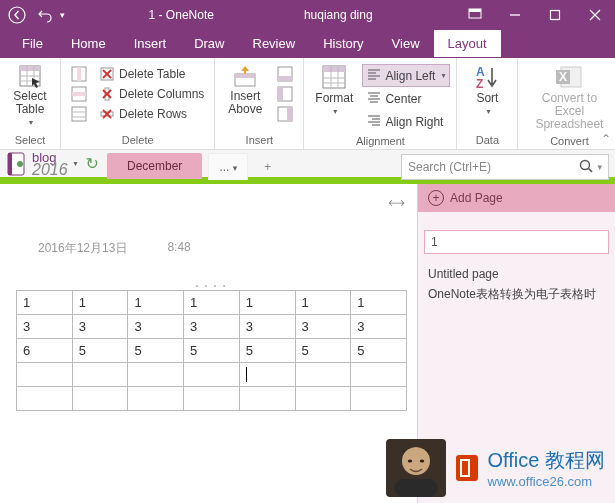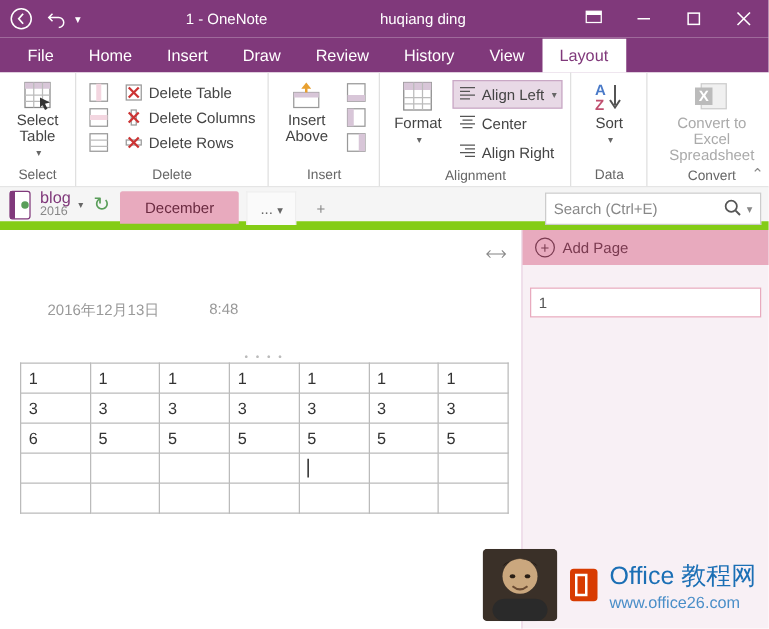--- a/index.html
+++ b/index.html
@@ -8,21 +8,21 @@
 
 .titlebar { height: 30px; background: #80397B; color: #fff; display: flex; align-items: center; }
 .titlebar .left { display: flex; align-items: center; padding: 0 4px; gap: 2px; }
 .tbtn { width: 26px; height: 26px; display: flex; align-items: center; justify-content: center; color: #fff; }
 .titlebar .doc { margin-left: 80px; font-size: 12px; }
 .titlebar .user { margin-left: 90px; font-size: 12px; }
 .titlebar .wins { margin-left: auto; display: flex; }
 .winbtn { width: 40px; height: 30px; display: flex; align-items: center; justify-content: center; color: #fff; }
 
 
-.menutabs { height: 28px; background: #80397B; color: #fff; display: flex; align-items: center; padding-left: 8px; }
+.menutabs { height: 28px; background: #80397B; color: #fff; display: flex; align-items: flex-start; padding-left: 8px; }
 .menutab { padding: 6px 14px; color: #fff; font-size: 13px; }
 .menutab.active { background: #fff; color: #80397B; }
 
 
 .ribbon { height: 92px; background: #fff; border-bottom: 1px solid #ddd; display: flex; }
 .rgroup { border-right: 1px solid #e0e0e0; padding: 2px 6px 0 6px; display: flex; flex-direction: column; }
 .rgroup .body { flex: 1; display: flex; align-items: flex-start; gap: 4px; padding-top: 2px; }
 .rgroup .label { text-align: center; color: #666; font-size: 11px; padding: 2px 0 3px; }
 .vbtn { display: flex; flex-direction: column; align-items: center; justify-content: center; width: 48px; padding: 2px; color: #444; text-align: center; line-height: 13px; }
 .vbtn.wide { width: 90px; }
@@ -35,27 +35,27 @@
 .alignbtn.sel { background: #e8d9e6; border: 1px solid #c9a8c5; }
 .dropcaret { font-size: 8px; margin-left: 2px; color: #666; }
 .ribbon-collapse { position: absolute; right: 4px; top: 132px; color: #888; }
 
 
 .secbar { height: 34px; background: #f5f5f5; border-bottom: 7px solid #84cc16; display: flex; align-items: center; padding: 0 6px; gap: 6px; position: relative; }
 .nb { display: flex; align-items: center; gap: 4px; }
 .nbicon { width: 22px; height: 26px; }
 .nbtxt { display: flex; flex-direction: column; line-height: 12px; }
 .nbtxt .t { color: #80397B; font-size: 13px; }
-.nbtxt .s { color: #888; font-size: 10px; }
+.nbtxt .s { color: #888; font-size: 16px; font-style: italic; }
 .synci { color: #5a9e5a; font-size: 16px; margin: 0 2px; }
 .sectab { background: #E8AABE; color: #6a2a40; padding: 6px 20px; border-radius: 2px 2px 0 0; margin-top: 4px; }
 .moretab { padding: 6px 10px; color: #666; background: #fafafa; border: 1px solid #eee; border-bottom: none; margin-top: 6px; }
 .addtab { padding: 6px 10px; color: #888; margin-top: 6px; }
 
-.search { position: absolute; right: 6px; top: 4px; width: 173px; height: 26px; border: 1px solid #ccc; background: #fff; display: flex; align-items: center; padding: 0 6px; color: #888; }
+.search { position: absolute; right: 6px; top: 4px; width: 208px; height: 26px; border: 1px solid #ccc; background: #fff; display: flex; align-items: center; padding: 0 6px; color: #888; }
 .search .mag { margin-left: auto; color: #555; }
 .search .dd { margin-left: 4px; font-size: 9px; }
 
 
 .main { display: flex; height: calc(503px - 30px - 28px - 92px - 34px); }
 .page { flex: 1; position: relative; padding: 26px 10px 0 16px; overflow: hidden; background: #fff; }
 .fullscreen { position: absolute; right: 14px; top: 10px; color: #888; transform: rotate(45deg); font-size: 16px; }
 .datetime { display: flex; gap: 40px; color: #999; font-size: 11px; margin: 30px 0 24px 22px; }
 .gripper { text-align: center; color: #bbb; letter-spacing: 2px; font-size: 8px; }
 .tbl { width: 100%; border-collapse: collapse; }
@@ -429,20 +429,24 @@
         </tbody>
       </table>
   </div>
 
   <div class="rpanel">
     <div class="addpage">
       <span class="plus">+</span>
       <span>Add Page</span>
     </div>
     <div class="pagename">1</div>
+    <div class="plist" id="plist">
+        <div>Untitled page</div>
+        <div>OneNote表格转换为电子表格时</div>
+      </div>
   </div>
 </div>
 
 <div class="wm">
   <div class="avatar">
     <svg width="60" height="58" viewBox="0 0 60 58">
         <rect width="60" height="58" fill="#3a3028"></rect>
         <circle cx="30" cy="22" r="14" fill="#caa77e"></circle>
         <ellipse cx="24" cy="22" rx="2.2" ry="1.6" fill="#2a1f16"></ellipse>
         <ellipse cx="36" cy="22" rx="2.2" ry="1.6" fill="#2a1f16"></ellipse>

